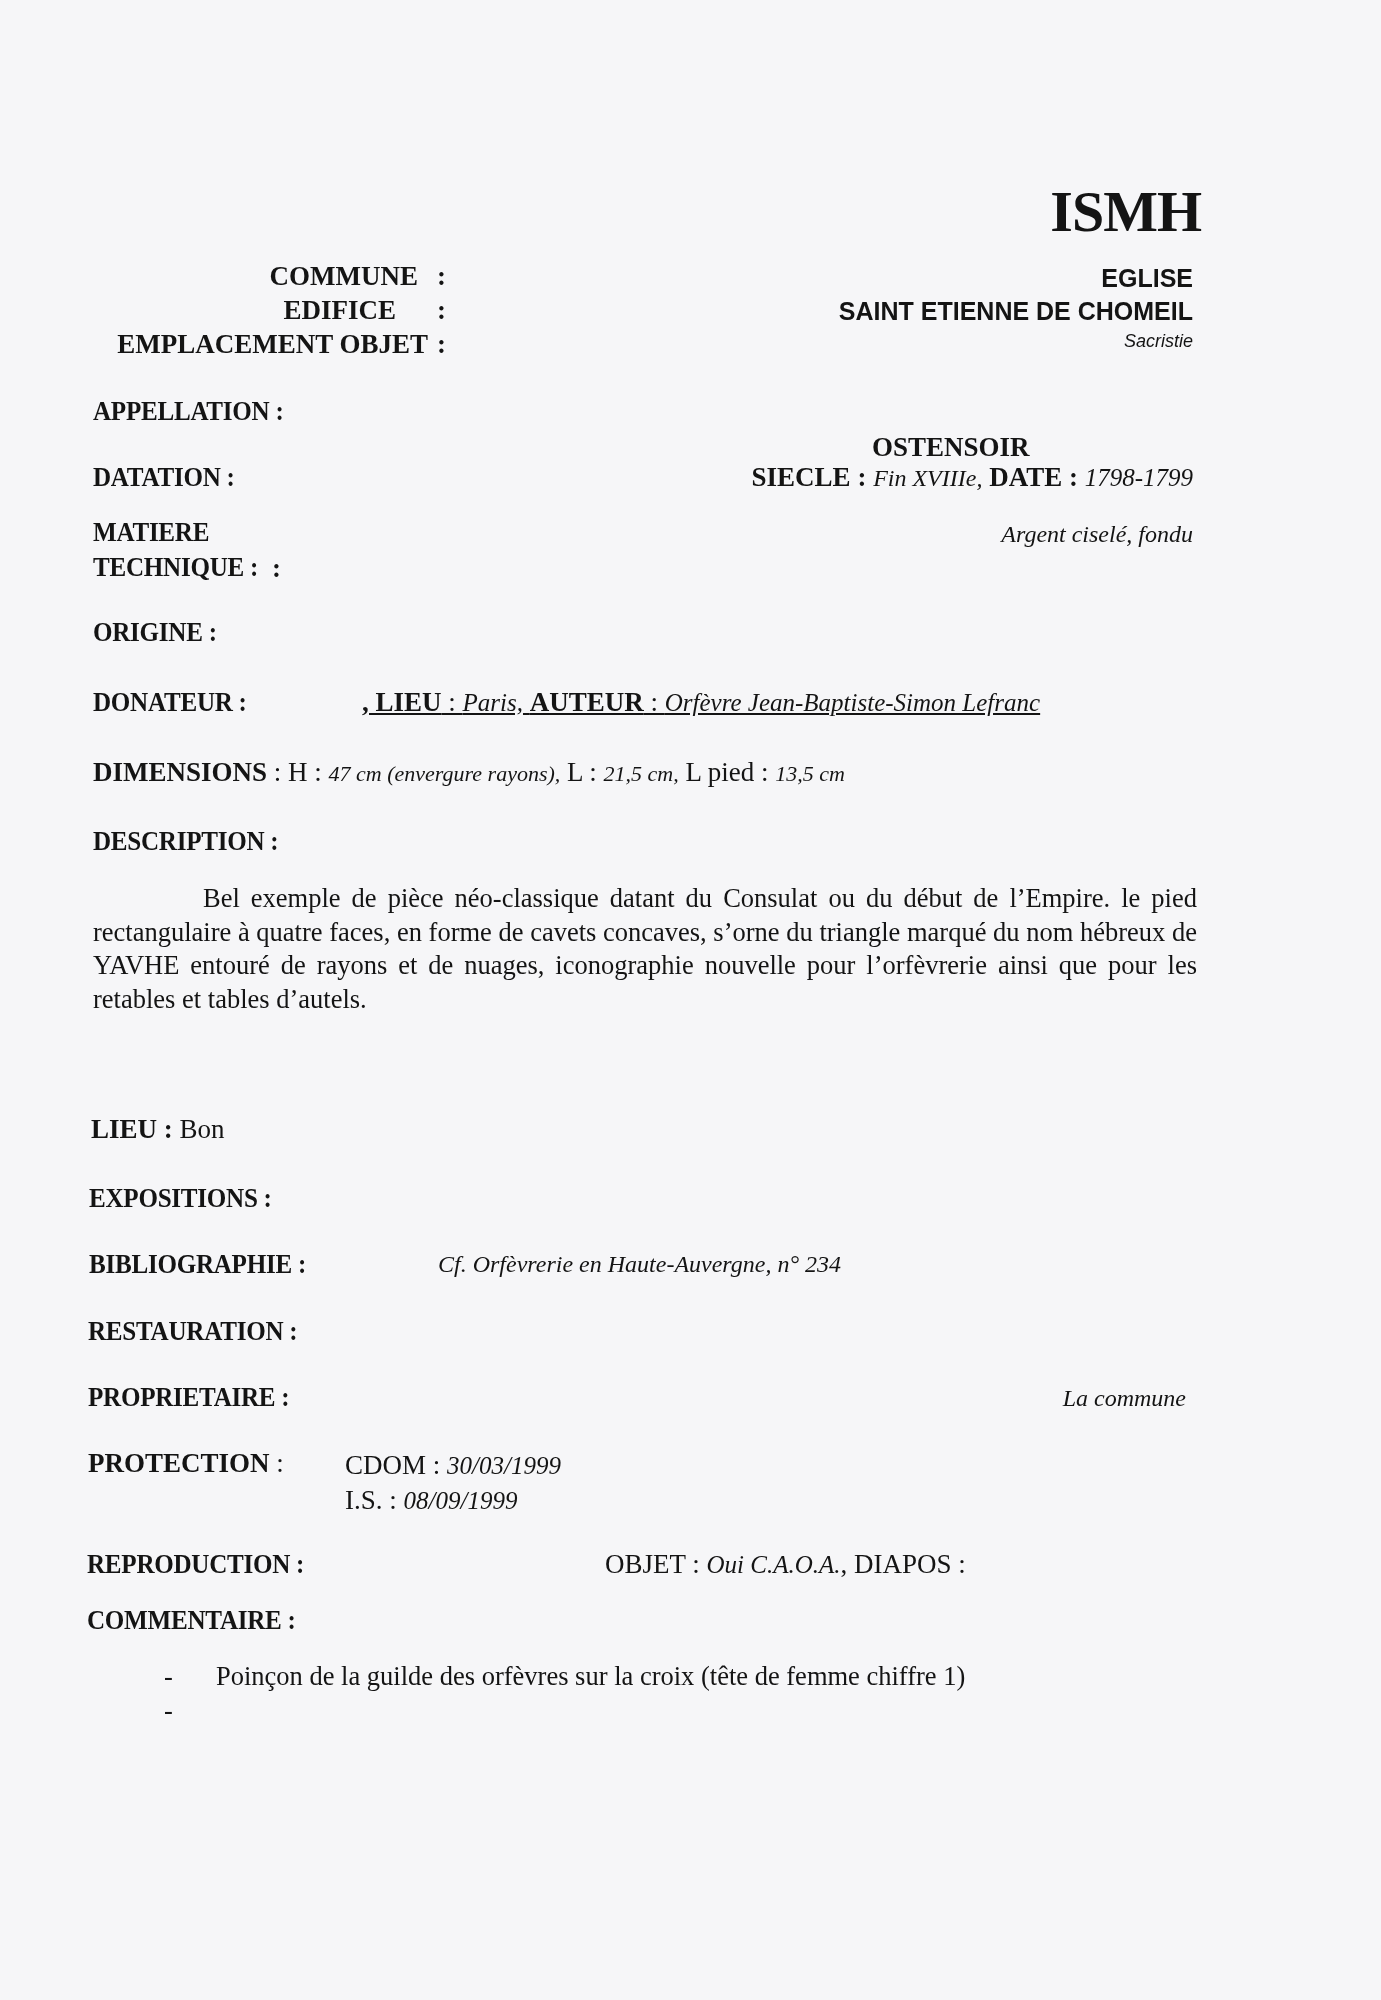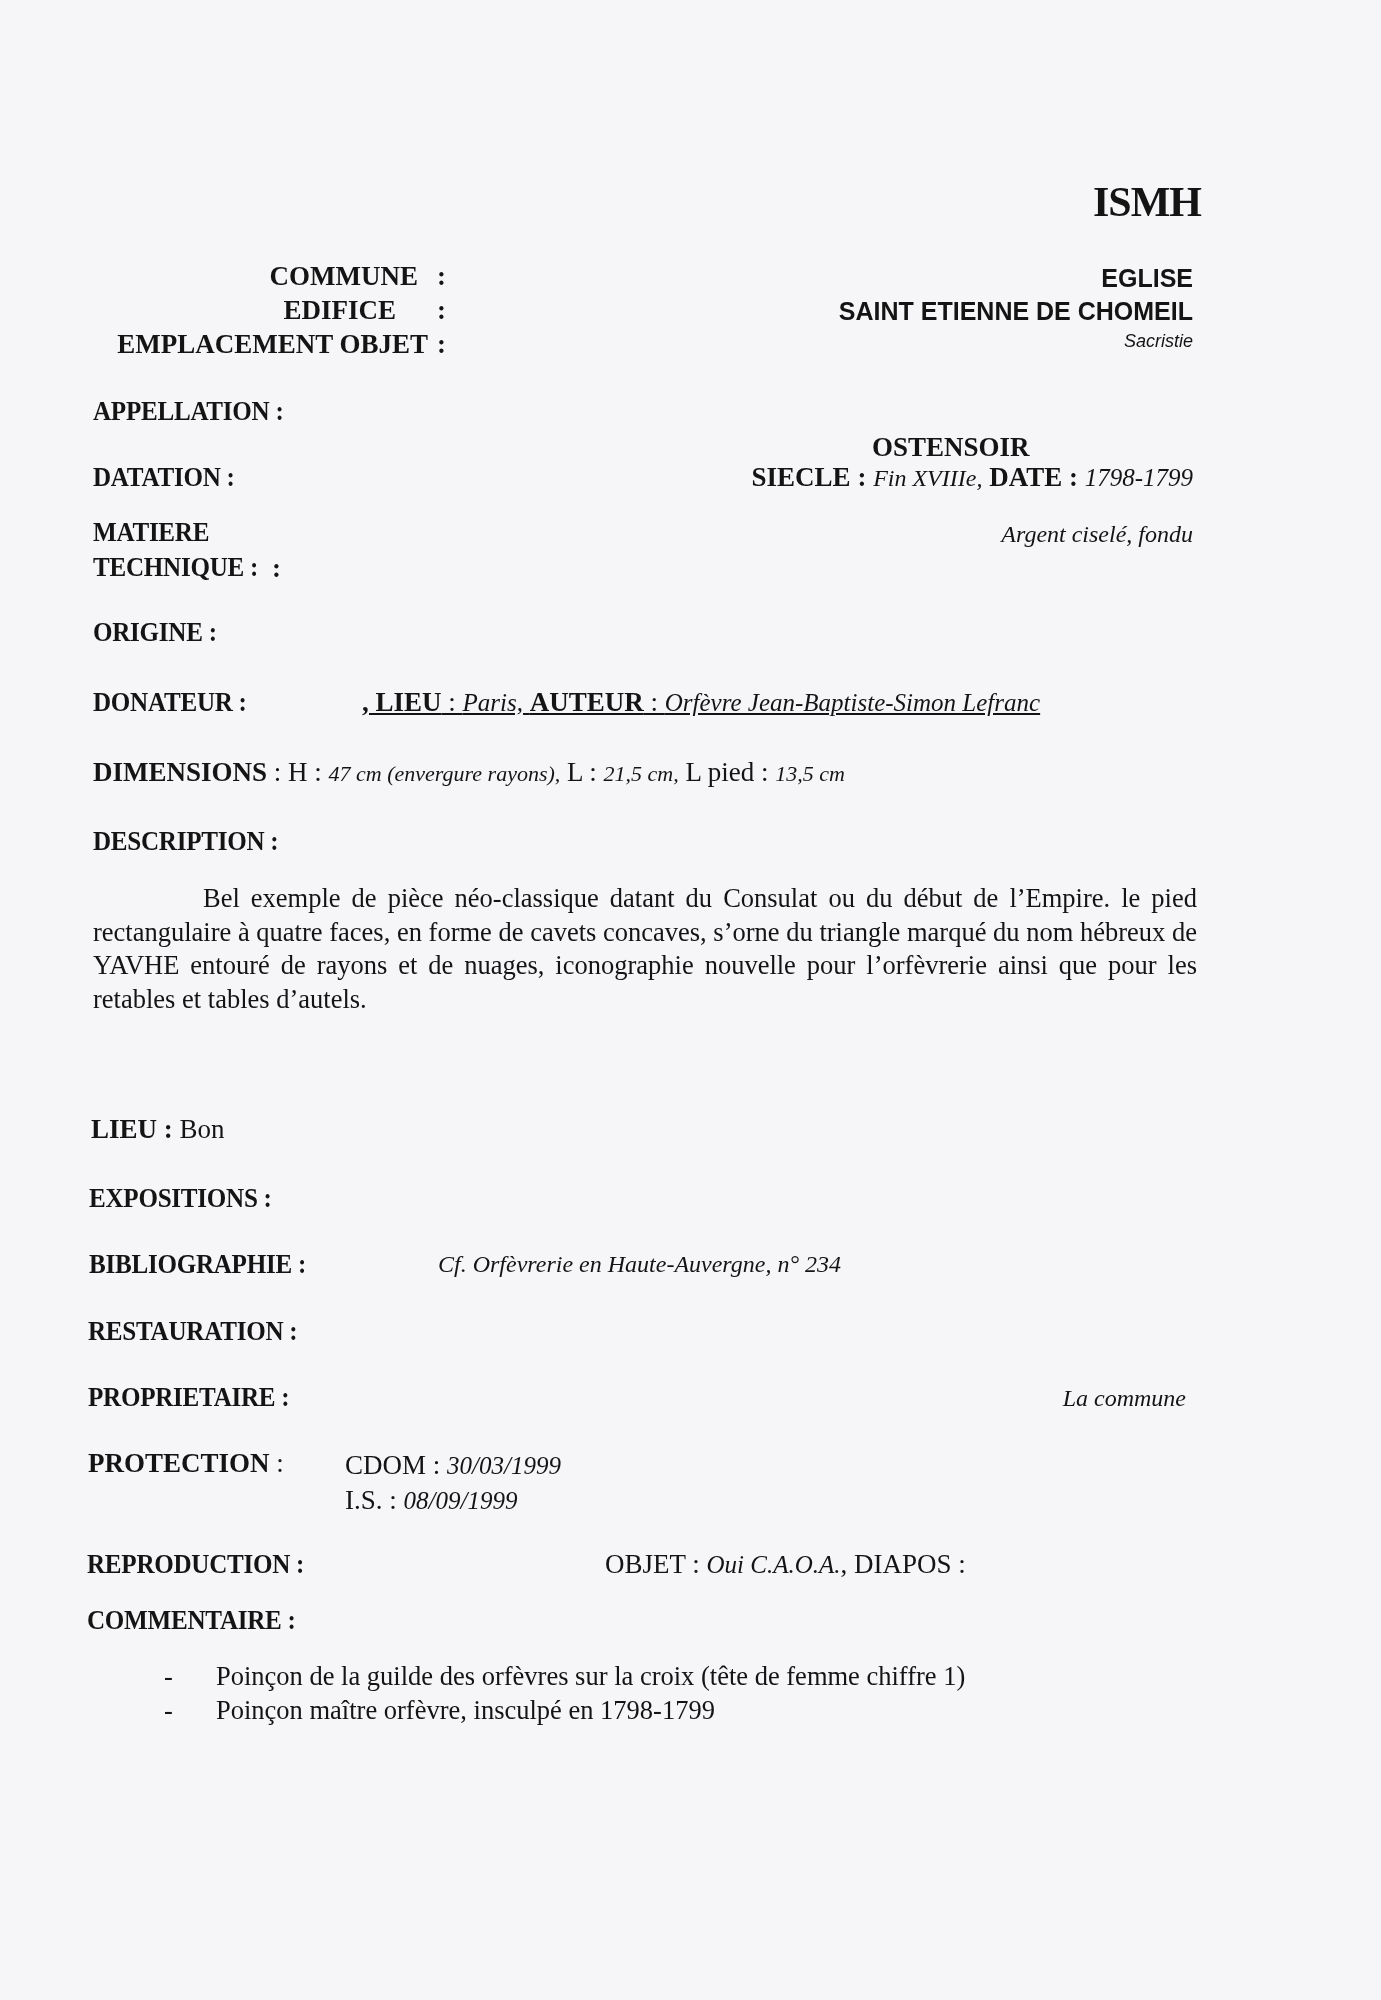--- a/index.html
+++ b/index.html
@@ -6,21 +6,21 @@
   body {
     width: 1381px; height: 2000px; position: relative; overflow: hidden;
     background: #f6f6f8;
     color: #141414;
     font-family: "Liberation Serif", serif;
   }
   .abs { position: absolute; white-space: nowrap; }
   .lbl { font-weight: bold; font-size: 27px; letter-spacing: -0.3px; transform: scaleX(0.93); transform-origin: left center; }
   .it { font-style: italic; }
   .b { font-weight: bold; margin-top: 36px; }
-  #ismh { right: 180px; top: 178px; font-size: 42px; font-weight: bold; letter-spacing: -1px; }
+  #ismh { right: 180px; top: 178px; font-size: 58px; font-weight: bold; letter-spacing: -1px; }
   #hdr-labels { right: 935px; top: 259px; text-align: right; font-weight: bold; font-size: 27px; line-height: 34px; }
   #hdr-labels .row { display: flex; justify-content: flex-end; }
   #hdr-labels .k { display: inline-block; }
   #hdr-labels .c { display: inline-block; width: 28px; text-align: right; }
   #hdr-values { right: 188px; top: 262px; text-align: right; font-family: "Liberation Sans", sans-serif; }
   #hdr-values .v1 { font-weight: bold; font-size: 25px; line-height: 33px; }
   #hdr-values .v3 { font-style: italic; font-size: 18px; line-height: 26px; }
   .para { position: absolute; left: 93px; width: 1104px; font-size: 26.5px; line-height: 33.6px; text-align: justify; white-space: normal; }
   .para p { margin: 0; text-indent: 110px; }
   .bullets { position: absolute; left: 164px; top: 1660px; font-size: 26.5px; line-height: 33.5px; }
@@ -119,15 +119,14 @@
 </div>
 
 <div class="abs lbl" style="left:87px; top:1605px;">COMMENTAIRE :</div>
 <div class="bullets">
   <div class="li">
     <span class="dash">-</span>
     <span>Poinçon de la guilde des orfèvres sur la croix (tête de femme chiffre 1)</span>
   </div>
   <div class="li">
     <span class="dash">-</span>
-    <span>Poinçon maître orfèvre, insculpé en 1798-1799</span>
   </div>
 </div>
 
 </body></html>

